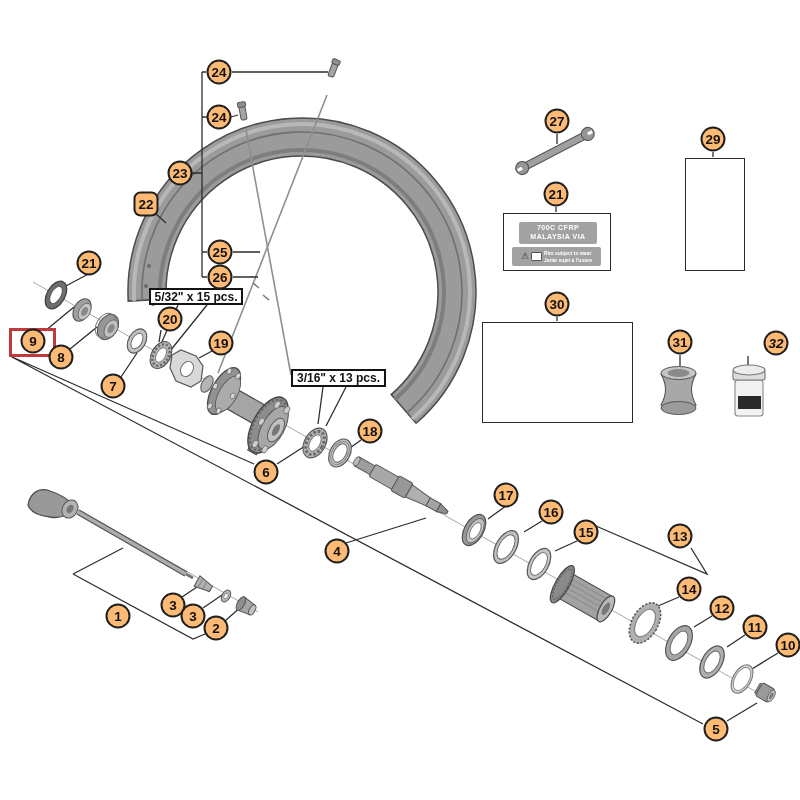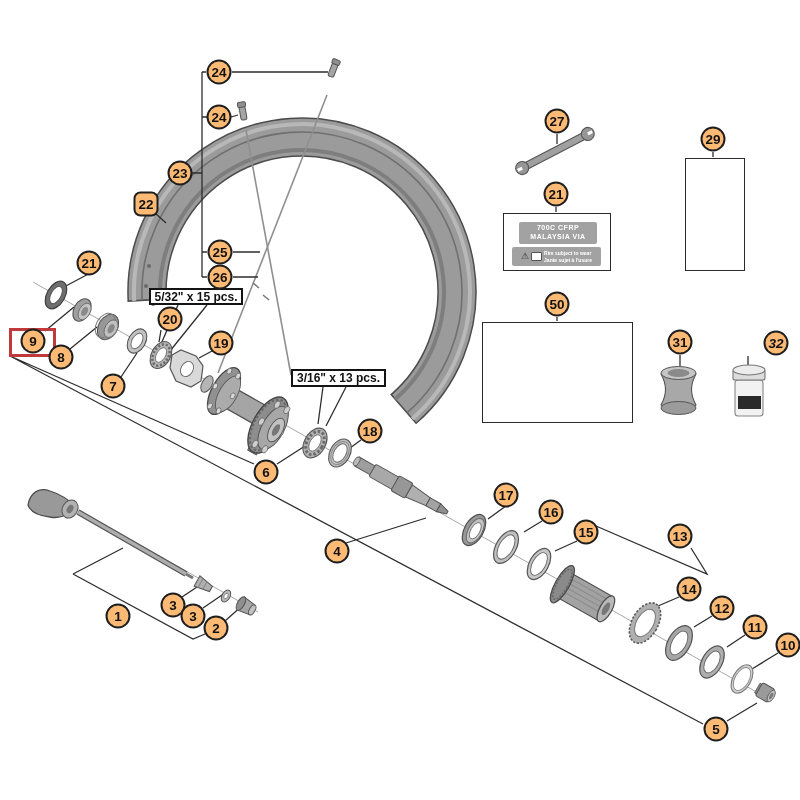--- a/index.html
+++ b/index.html
@@ -316,21 +316,21 @@
       <div class="callout" style="left: 170px; top: 319px;">20</div>
       <div class="callout" style="left: 221px; top: 343px; text-align: right;">19</div>
       <div class="callout" style="left: 33px; top: 341px;">9</div>
       <div class="callout" style="left: 61px; top: 357px;">8</div>
       <div class="callout" style="left: 113px; top: 386px;">7</div>
       <div class="callout" style="left: 266px; top: 472px;">6</div>
       <div class="callout" style="left: 370px; top: 431px;">18</div>
       <div class="callout" style="left: 557px; top: 121px;">27</div>
       <div class="callout" style="left: 556px; top: 194px;">21</div>
       <div class="callout" style="left: 713px; top: 139px;">29</div>
-      <div class="callout" style="left: 557px; top: 304px;">50</div>
+      <div class="callout" style="left: 557px; top: 304px;">30</div>
       <div class="callout" style="left: 680px; top: 342px; text-align: center;">31</div>
       <div class="callout" style="left: 776px; top: 343px; font-style: italic;">32</div>
       <div class="callout" style="left: 506px; top: 495px;">17</div>
       <div class="callout" style="left: 551px; top: 512px;">16</div>
       <div class="callout" style="left: 586px; top: 532px;">15</div>
       <div class="callout" style="left: 680px; top: 536px;">13</div>
       <div class="callout" style="left: 689px; top: 589px;">14</div>
       <div class="callout" style="left: 722px; top: 608px; text-align: center;">12</div>
       <div class="callout" style="left: 755px; top: 627px;">11</div>
       <div class="callout" style="left: 788px; top: 645px;">10</div>

